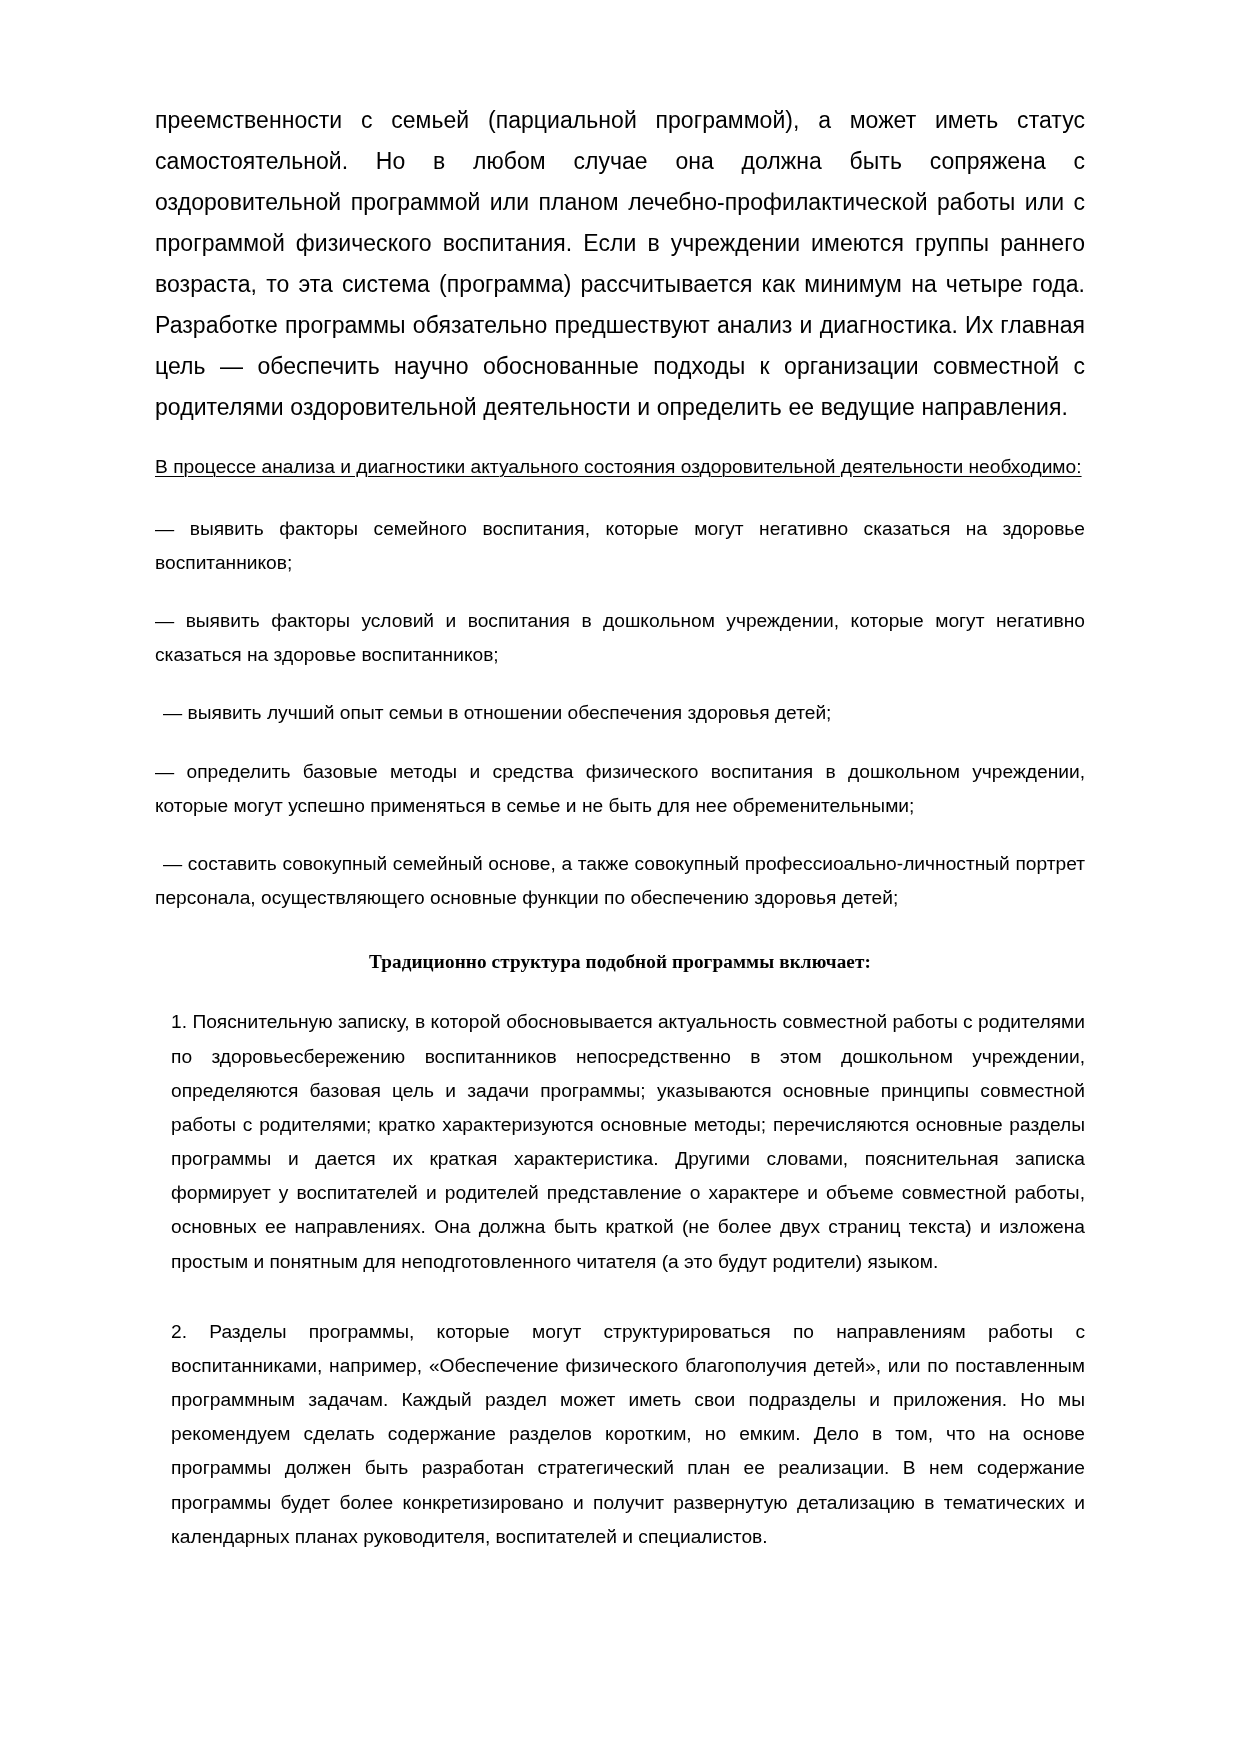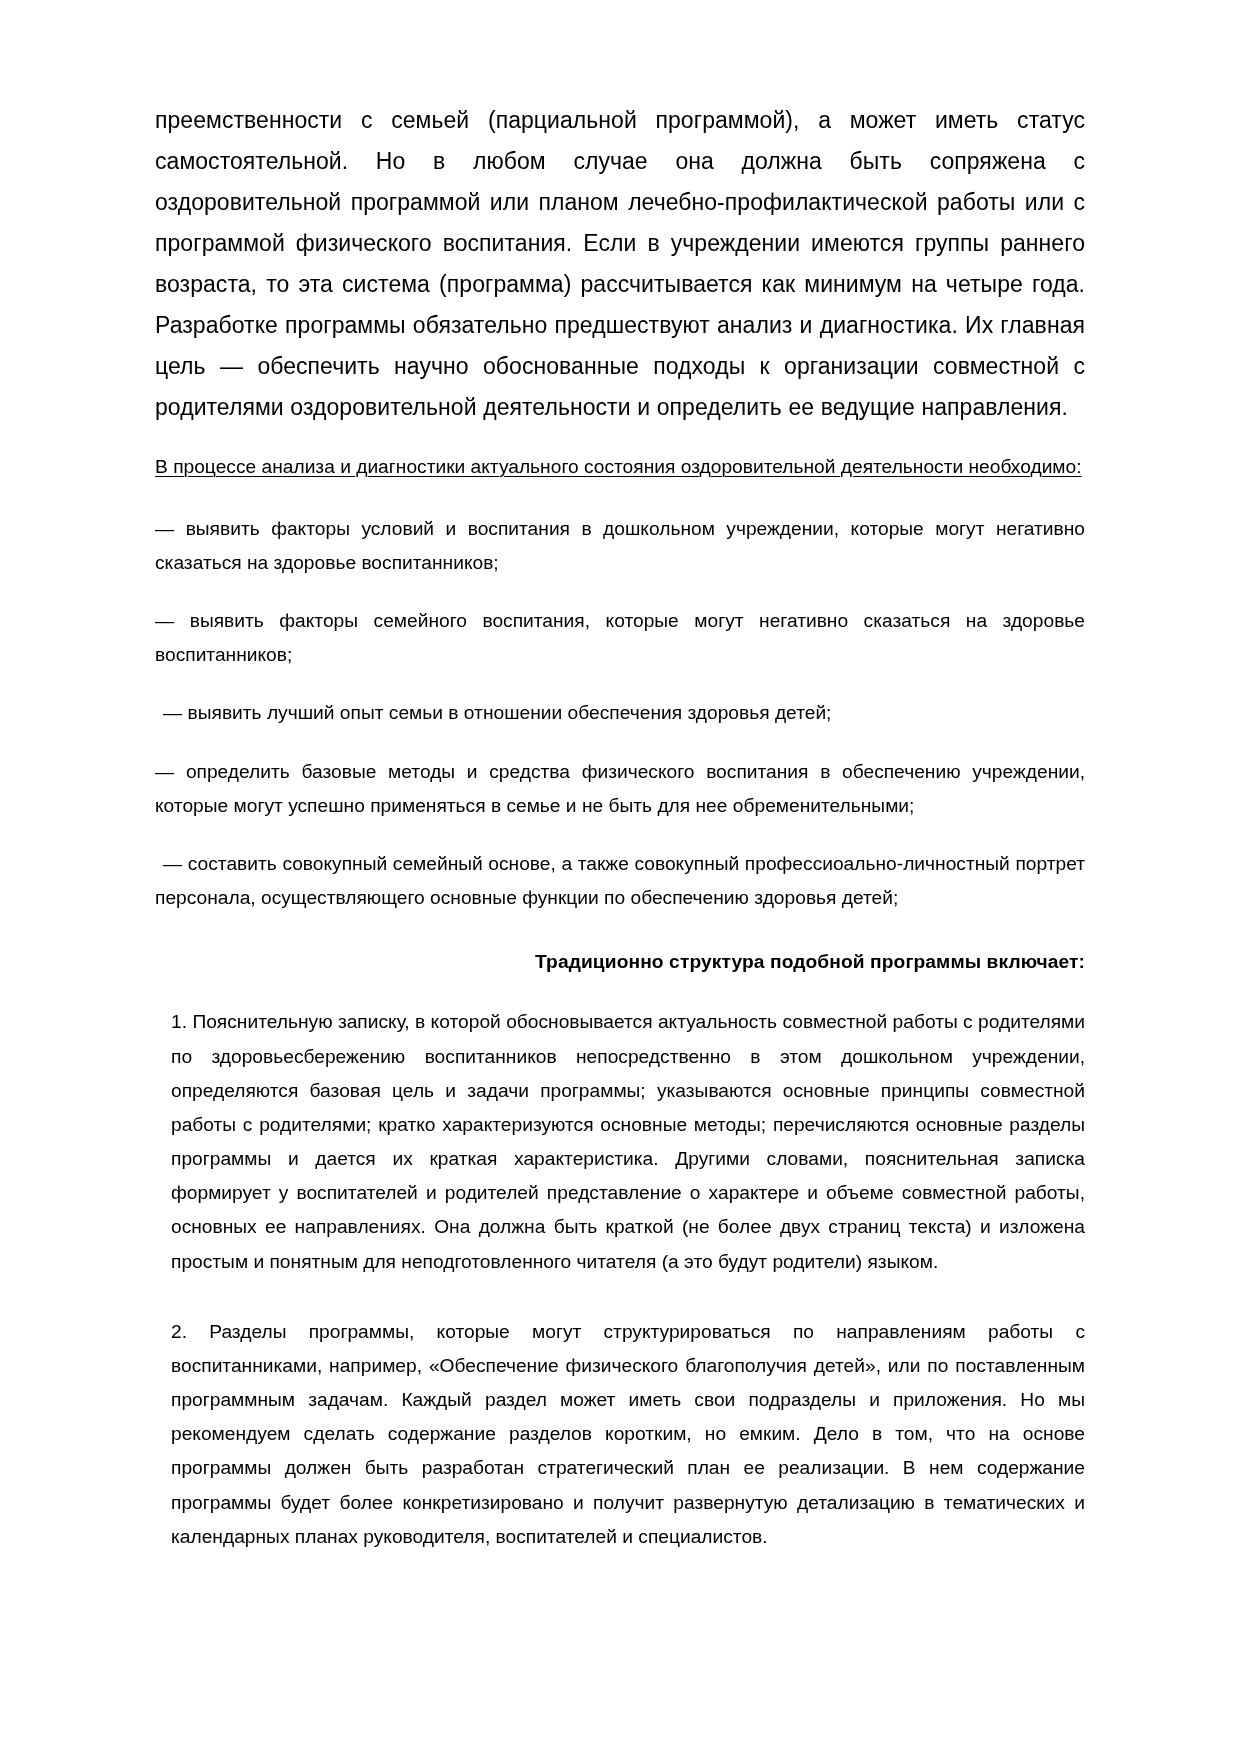--- a/index.html
+++ b/index.html
@@ -57,50 +57,51 @@
     text-align: justify;
     margin: 0 0 24px 0;
   }
   .bullet.indented {
     text-indent: 8px;
   }
   .center-heading {
     font-size: 19.2px;
     line-height: 1.78;
     font-weight: bold;
-    text-align: right;
+    text-align: center;
     margin: 0 0 26px 0;
     letter-spacing: 0.1px;
+    font-family: Liberation Serif, serif;
   }
   .numbered {
     font-size: 19.2px;
     line-height: 1.78;
     text-align: justify;
     margin: 0 0 22px 16px;
   }
   .spacer-sm { height: 6px; }
   .spacer-md { height: 14px; }
 </style>
 </head>
 <body>
 
 <div class="page">
   <div class="content">
 
     <p class="para lead">преемственности с семьей (парциальной программой), а может иметь статус самостоятельной. Но в любом случае она должна быть сопряжена с оздоровительной программой или планом лечебно-профилактической работы или с программой физического воспитания. Если в учреждении имеются группы раннего возраста, то эта система (программа) рассчитывается как минимум на четыре года. Разработке программы обязательно предшествуют анализ и диагностика. Их главная цель — обеспечить научно обоснованные подходы к организации совместной с родителями оздоровительной деятельности и определить ее ведущие направления.</p>
 
     <p class="underline-block"><span class="u">В процессе анализа и диагностики актуального состояния оздоровительной деятельности необходимо:</span></p>
 
+    <p class="bullet">— выявить факторы семейного воспитания, которые могут негативно сказаться на здоровье воспитанников;</p>
+
     <p class="bullet">— выявить факторы условий и воспитания в дошкольном учреждении, которые могут негативно сказаться на здоровье воспитанников;</p>
-
-    <p class="bullet">— выявить факторы семейного воспитания, которые могут негативно сказаться на здоровье воспитанников;</p>
 
     <p class="bullet indented">— выявить лучший опыт семьи в отношении обеспечения здоровья детей;</p>
 
-    <p class="bullet">— определить базовые методы и средства физического воспитания в обеспечению учреждении, которые могут успешно применяться в семье и не быть для нее обременительными;</p>
+    <p class="bullet">— определить базовые методы и средства физического воспитания в дошкольном учреждении, которые могут успешно применяться в семье и не быть для нее обременительными;</p>
 
     <p class="bullet indented">— составить совокупный семейный основе, а также совокупный профессиоально-личностный портрет персонала, осуществляющего основные функции по обеспечению здоровья детей;</p>
 
 
 
     <div class="spacer-sm"></div>
 
     <p class="center-heading">Традиционно структура подобной программы включает:</p>
 
     <p class="numbered">1. Пояснительную записку, в которой обосновывается актуальность совместной работы с родителями по здоровьесбережению воспитанников непосредственно в этом дошкольном учреждении, определяются базовая цель и задачи программы; указываются основные принципы совместной работы с родителями; кратко характеризуются основные методы; перечисляются основные разделы программы и дается их краткая характеристика. Другими словами, пояснительная записка формирует у воспитателей и родителей представление о характере и объеме совместной работы, основных ее направлениях. Она должна быть краткой (не более двух страниц текста) и изложена простым и понятным для неподготовленного читателя (а это будут родители) языком.</p>

